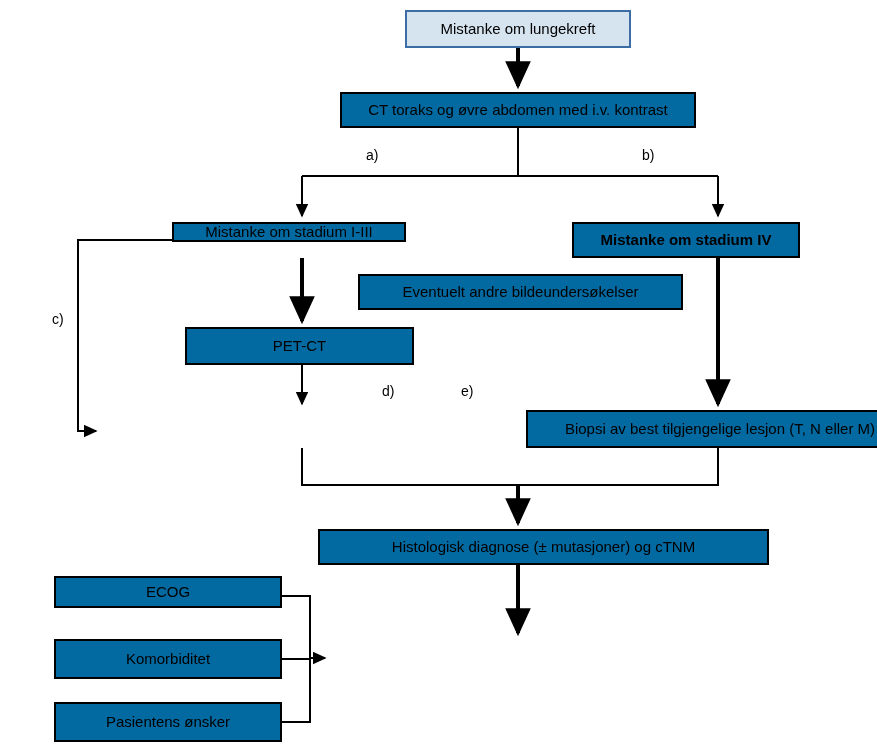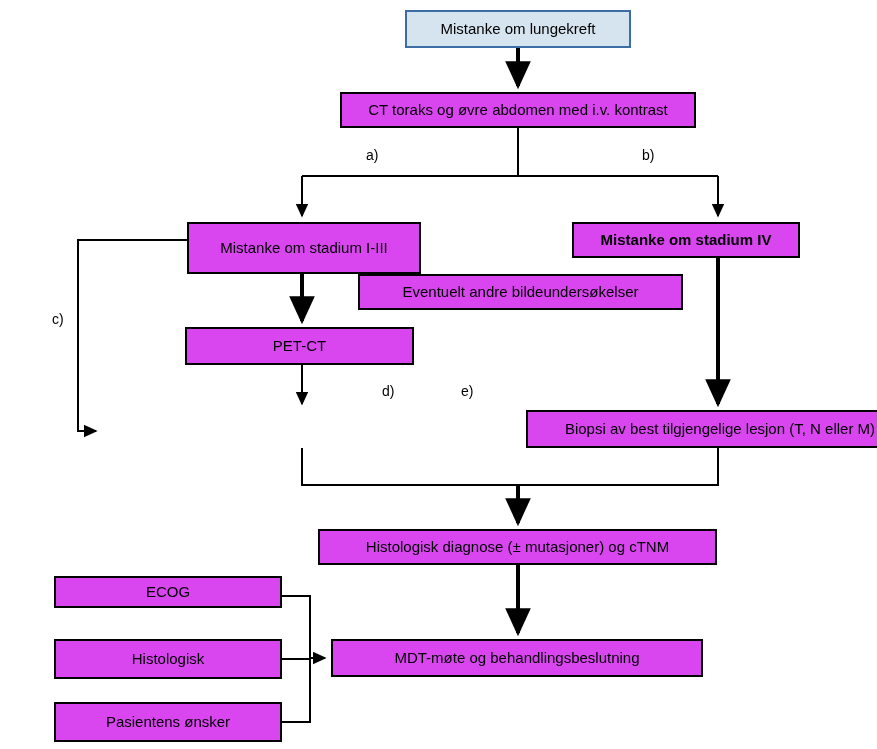--- a/index.html
+++ b/index.html
@@ -13,21 +13,21 @@
     height: 749px;
     background: #ffffff;
     font-family: "Liberation Sans", sans-serif;
     overflow: hidden;
     margin-left: 40px;
   }
   .node {
     position: absolute;
     box-sizing: border-box;
     border: 2px solid #000000;
-    background: #d946ef;
+    background: #0369a1;
     display: flex;
     align-items: center;
     justify-content: center;
     text-align: center;
     font-size: 15px;
     color: #000000;
     line-height: 1.2;
     padding: 2px 6px;
   }
   .node.start {
@@ -91,60 +91,57 @@
   </svg>
 
   <div class="node start" style="left:365px; top:10px; width:226px; height:38px;">
     <span>Mistanke om lungekreft</span>
   </div>
 
   <div class="node" style="left:300px; top:92px; width:356px; height:36px;">
     <span>CT toraks og øvre abdomen med i.v. kontrast</span>
   </div>
 
-  <div class="node" style="left:147px; top:222px; width:234px; height:52px;">
+  <div class="node" style="left:132px; top:222px; width:234px; height:20px;">
     <span>Mistanke om stadium I-III</span>
   </div>
 
   <div class="node" style="left:532px; top:222px; width:228px; height:36px;font-weight:bold;">
     <span>Mistanke om stadium IV</span>
   </div>
 
   <div class="node" style="left:318px; top:274px; width:325px; height:36px;">
     <span>Eventuelt andre bildeundersøkelser</span>
   </div>
 
   <div class="node" style="left:145px; top:327px; width:229px; height:38px;">
     <span>PET-CT</span>
   </div>
 
 
   <div class="node" style="left:486px; top:410px; width:388px; height:38px;">
     <span>Biopsi av best tilgjengelige lesjon (T, N eller M)</span>
   </div>
 
-  <div class="node" style="left:278px; top:529px; width:399px; height:36px;text-align:center;">
+  <div class="node" style="left:278px; top:529px; width:451px; height:36px;text-align:center;">
     <span>Histologisk diagnose (± mutasjoner) og cTNM</span>
   </div>
 
   <div class="node" style="left:14px; top:576px; width:228px; height:32px;">
     <span>ECOG</span>
   </div>
 
   <div class="node" style="left:14px; top:639px; width:228px; height:40px;">
-    <span>Histologisk</span>
+    <span>Komorbiditet</span>
   </div>
 
   <div class="node" style="left:14px; top:702px; width:228px; height:40px;">
     <span>Pasientens ønsker</span>
   </div>
 
-  <div class="node" style="left:291px; top:639px; width:372px; height:38px;">
-    <span>MDT-møte og behandlingsbeslutning</span>
-  </div>
 
   <div class="label" style="left:326px; top:147px;">a)</div>
   <div class="label" style="left:602px; top:147px;">b)</div>
   <div class="label" style="left:12px; top:311px;">c)</div>
   <div class="label" style="left:342px; top:383px;">d)</div>
   <div class="label" style="left:421px; top:383px;">e)</div>
 
 </div>
 
 </body></html>

